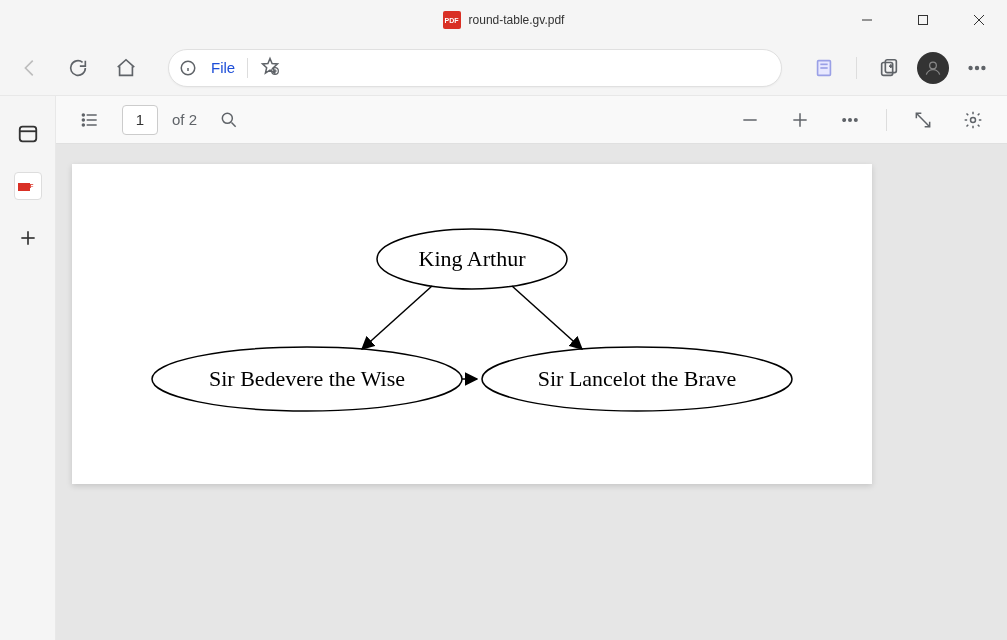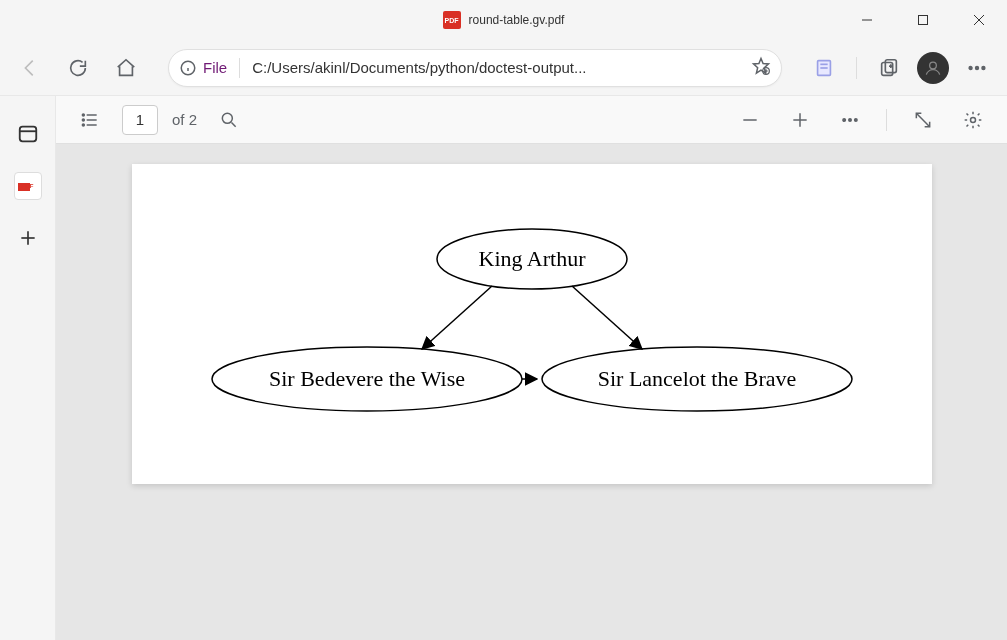--- a/index.html
+++ b/index.html
@@ -12,21 +12,21 @@
   .win-controls { position: absolute; right: 0; top: 0; height: 40px; display: flex; }
   .win-btn { width: 56px; height: 40px; display: flex; align-items: center; justify-content: center; color: #333; }
   .win-btn svg { width: 12px; height: 12px; stroke: #333; stroke-width: 1; fill: none; }
 
   .toolbar { height: 56px; background: #f5f5f5; display: flex; align-items: center; padding: 0 10px; gap: 8px; border-bottom: 1px solid #e8e8e8; }
   .tb-btn { width: 40px; height: 40px; border-radius: 6px; display: flex; align-items: center; justify-content: center; color: #5f6368; }
   .tb-btn.disabled { color: #bdbdbd; }
   .tb-btn svg { width: 22px; height: 22px; stroke: currentColor; stroke-width: 1.8; fill: none; }
 
   .addrbar { flex: 1; height: 38px; background: #fff; border: 1px solid #e0e0e0; border-radius: 20px; display: flex; align-items: center; padding: 0 10px; gap: 8px; margin: 0 14px; box-shadow: 0 1px 2px rgba(0,0,0,0.04); }
-  .addr-info { display: flex; align-items: center; gap: 6px; color: #701a75; font-size: 15px; }
+  .addr-info { display: flex; align-items: center; gap: 14px; color: #1d4ed8; font-size: 15px; }
   .addr-divider { width: 1px; height: 20px; background: #ddd; margin: 0 4px; }
   .addr-url { flex: 1; color: #333; font-size: 15px; white-space: nowrap; overflow: hidden; text-overflow: ellipsis; }
   .addr-fav { color: #5f6368; }
 
   .avatar { width: 32px; height: 32px; border-radius: 50%; background: #333; display: flex; align-items: center; justify-content: center; }
   .avatar svg { stroke: #888; fill: none; stroke-width: 1.5; width:20px; height:20px;}
 
   .body-area { display: flex; height: calc(640px - 40px - 56px); }
 
   .sidebar { width: 56px; background: #f5f5f5; border-right: 1px solid #e8e8e8; display: flex; flex-direction: column; align-items: center; padding-top: 20px; gap: 20px; }
@@ -37,21 +37,21 @@
 
   .viewer { flex: 1; display: flex; flex-direction: column; background: #e6e6e6; }
   .viewer-toolbar { height: 48px; background: #f9f9f9; border-bottom: 1px solid #e0e0e0; display: flex; align-items: center; padding: 0 16px; gap: 14px; }
   .page-input { width: 36px; height: 30px; border: 1px solid #ccc; border-radius: 4px; text-align: center; font-size: 15px; color: #333; background: #fff; }
   .page-count { font-size: 15px; color: #5f6368; }
   .vt-spacer { flex: 1; }
   .vt-btn { width: 36px; height: 36px; display: flex; align-items: center; justify-content: center; color: #5f6368; }
   .vt-btn svg { width: 20px; height: 20px; stroke: currentColor; stroke-width: 1.8; fill: none; }
   .vt-sep { width: 1px; height: 22px; background: #ddd; margin: 0 4px; }
 
-  .page-area { flex: 1; overflow: auto; display: flex; justify-content: center; padding: 20px 16px; }
+  .page-area { flex: 1; overflow: auto; display: flex; padding: 20px 16px; }
   .page { width: 800px; height: 320px; background: #fff; box-shadow: 0 2px 6px rgba(0,0,0,0.15); position: relative; }
   .page svg { width: 100%; height: 100%; }
   .node-text { font-family: "Times New Roman", serif; font-size: 22px; fill: #000; }
 </style>
 </head>
 <body>
 
 <div class="titlebar">
   <div class="titlebar-center">
     <div class="pdf-icon"></div>
@@ -99,21 +99,20 @@
   <div class="addrbar">
     <div class="addr-info">
       <svg width="18" height="18" viewBox="0 0 24 24" fill="none" stroke="#5f6368" stroke-width="2">
           <circle cx="12" cy="12" r="9"></circle>
           <line x1="12" y1="8" x2="12" y2="8"></line>
           <line x1="12" y1="12" x2="12" y2="16"></line>
         </svg>
       <span>File</span>
     </div>
     <div class="addr-divider"></div>
-    <div class="addr-url">C:/Users/akinl/Documents/python/doctest-output...</div>
     <div class="addr-fav">
       <svg width="20" height="20" viewBox="0 0 24 24" fill="none" stroke="#5f6368" stroke-width="1.8">
           <polygon points="12 3 14.5 9 21 9.5 16 14 17.5 20.5 12 17 6.5 20.5 8 14 3 9.5 9.5 9"></polygon>
           <circle cx="18" cy="18" r="4" stroke-width="1.5"></circle>
           <line x1="18" y1="16" x2="18" y2="20" stroke-width="1.5"></line>
           <line x1="16" y1="18" x2="20" y2="18" stroke-width="1.5"></line>
         </svg>
     </div>
   </div>
 

